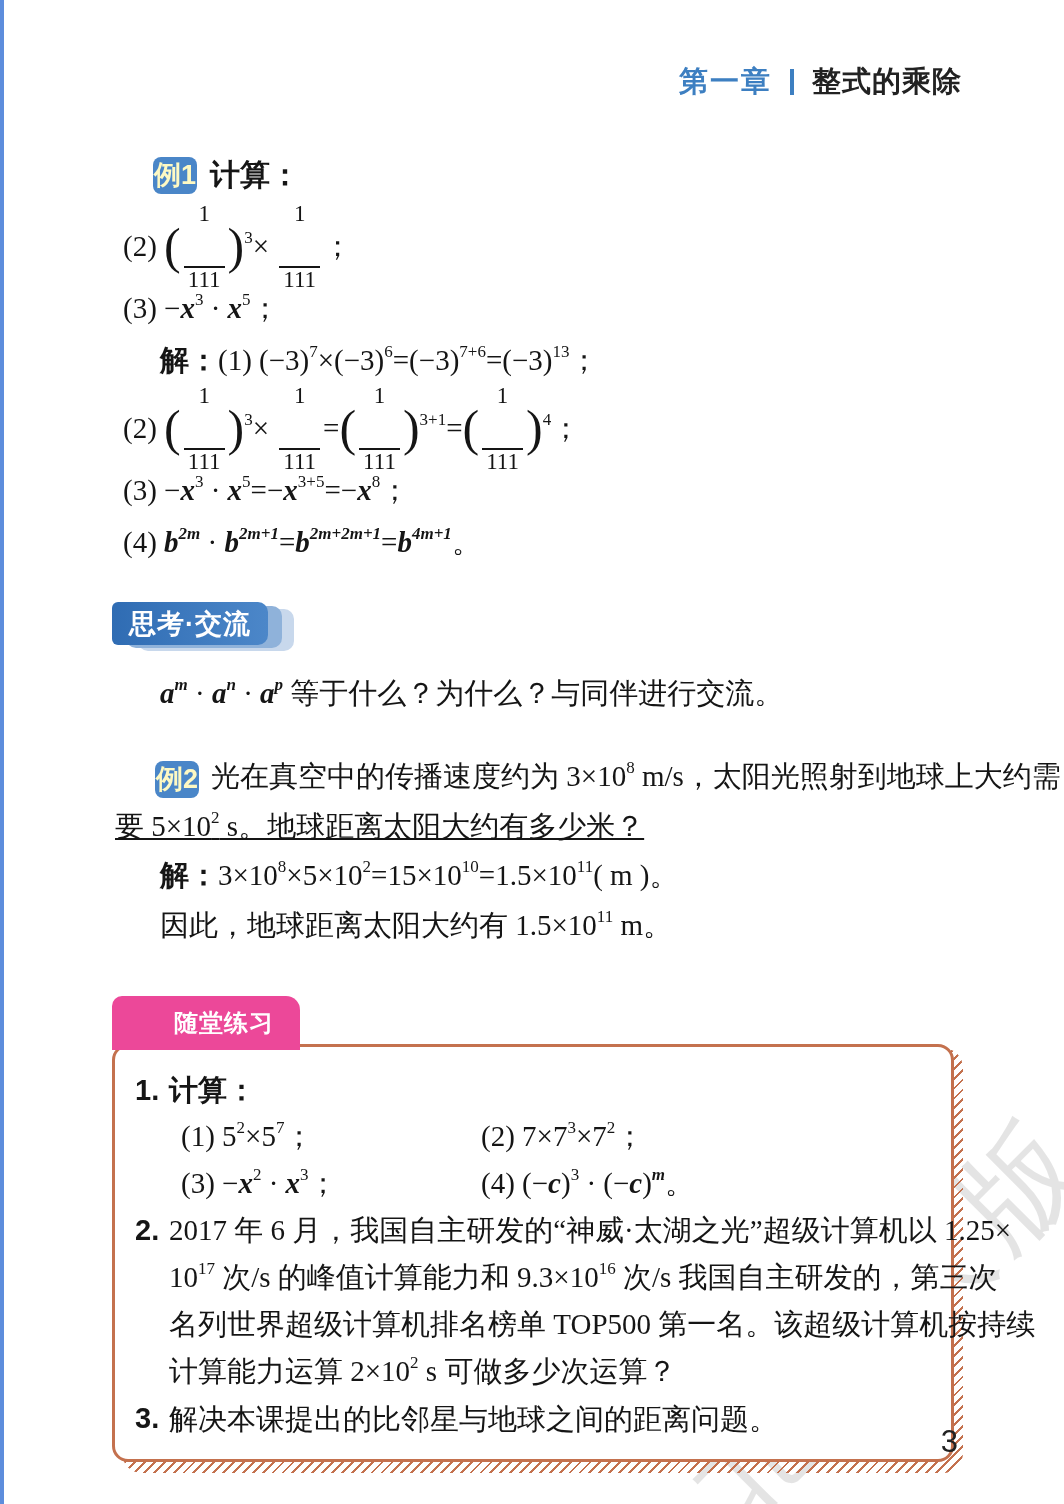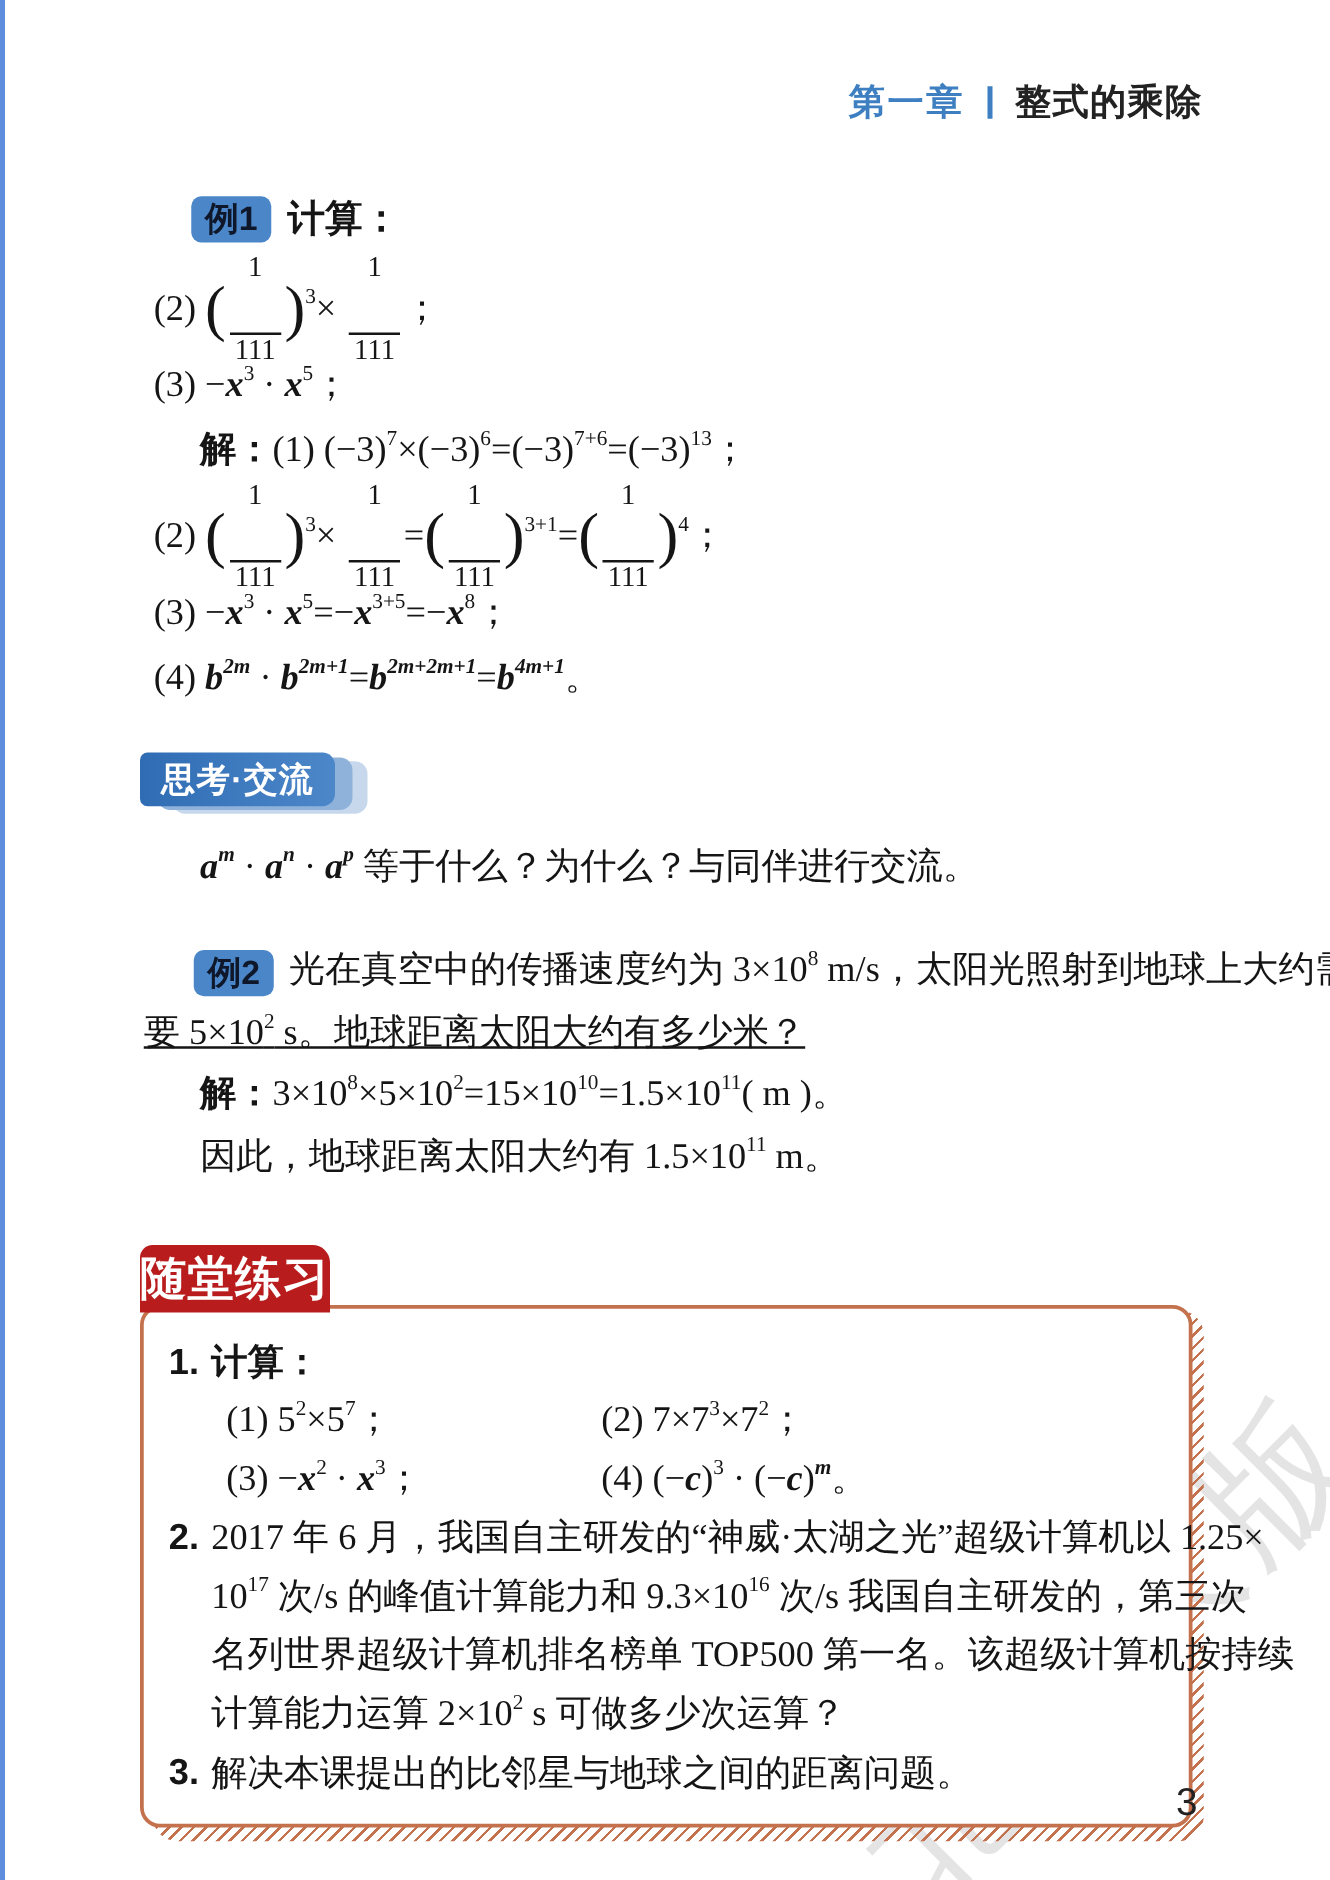--- a/index.html
+++ b/index.html
@@ -11,23 +11,23 @@
   .header{position:absolute;top:62px;right:102px;display:flex;align-items:center;gap:18px;
           font-family:"Liberation Sans",sans-serif;font-weight:bold;font-size:29px;z-index:2;}
   .chapter{color:#3d7fc1;letter-spacing:2px;}
   .hsep{width:4px;height:26px;background:#3d7fc1;}
   .htitle{color:#222;letter-spacing:1px;}
 
   .content{position:absolute;left:115px;top:150px;width:838px;z-index:1;}
 
   
   .exbadge{display:inline-flex;align-items:center;justify-content:center;
-           background:#4a86c8;color:#0f172a;border-radius:8px;
+           background:#4a86c8;color:#fef9c3;border-radius:8px;
            font-family:"Liberation Sans",sans-serif;font-weight:bold;font-size:27px;
-           padding:5px 11px;line-height:1;vertical-align:middle;}
+           padding:5px 1px;line-height:1;vertical-align:middle;}
 
   
   .mt{}
   .mb{font-weight:bold;font-family:"Liberation Sans",sans-serif;}
   .mv{font-style:italic;font-weight:bold;font-family:"Liberation Serif",serif;}
   .ms{font-size:17px;vertical-align:13px;line-height:0;letter-spacing:0;}
   .mp{font-size:50px;line-height:0;vertical-align:middle;position:relative;top:-3px;}
   .frac{display:inline-flex;flex-direction:column;align-items:center;vertical-align:middle;
         font-size:23px;line-height:1.05;margin:0 3px;position:relative;top:-2px;}
   .frac .num{padding:0 4px;}
@@ -55,24 +55,24 @@
 
   
   .ex2{margin-top:36px;}
   .ex2-l1{margin-left:40px;line-height:52px;white-space:nowrap;}
   .ex2-l1 .exbadge{margin-right:12px;}
   .ex2-l2{line-height:48px;white-space:nowrap;text-decoration:underline;}
   .ex2-sol{margin-left:45px;line-height:50px;white-space:nowrap;}
 
   
   .practice{margin-top:46px;margin-left:-3px;width:842px;position:relative;}
-  .p-tab{width:152px;height:54px;background:#b91c1c;border-radius:10px 14px 0 0;
+  .p-tab{width:152px;height:54px;background:#ec4899;border-radius:10px 14px 0 0;
          display:flex;align-items:center;justify-content:center;color:#fff;
-         font-family:"Liberation Sans",sans-serif;font-weight:bold;font-size:37px;letter-spacing:1px;
-         position:relative;z-index:2;}
+         font-family:"Liberation Sans",sans-serif;font-weight:bold;font-size:24px;letter-spacing:1px;
+         position:relative;z-index:2;padding-left:36px;}
   .p-wrap{position:relative;margin-top:-6px;}
   .p-hatch{position:absolute;left:10px;top:4px;right:-9px;bottom:-11px;border-radius:20px;
            background:repeating-linear-gradient(135deg,#c4714e 0 2px,transparent 2px 7px);z-index:0;}
   .p-box{position:relative;z-index:1;background:#fff;border:3px solid #c4714e;border-radius:16px;
          padding:20px 24px 16px 20px;}
   .item{display:flex;}
   .inum{font-family:"Liberation Sans",sans-serif;font-weight:bold;width:34px;flex:none;line-height:46px;}
   .ilabel{font-family:"Liberation Sans",sans-serif;font-weight:bold;line-height:46px;}
   .pgrid{display:grid;grid-template-columns:300px auto;margin-left:46px;}
   .pgrid > div{line-height:47px;height:47px;white-space:nowrap;}

